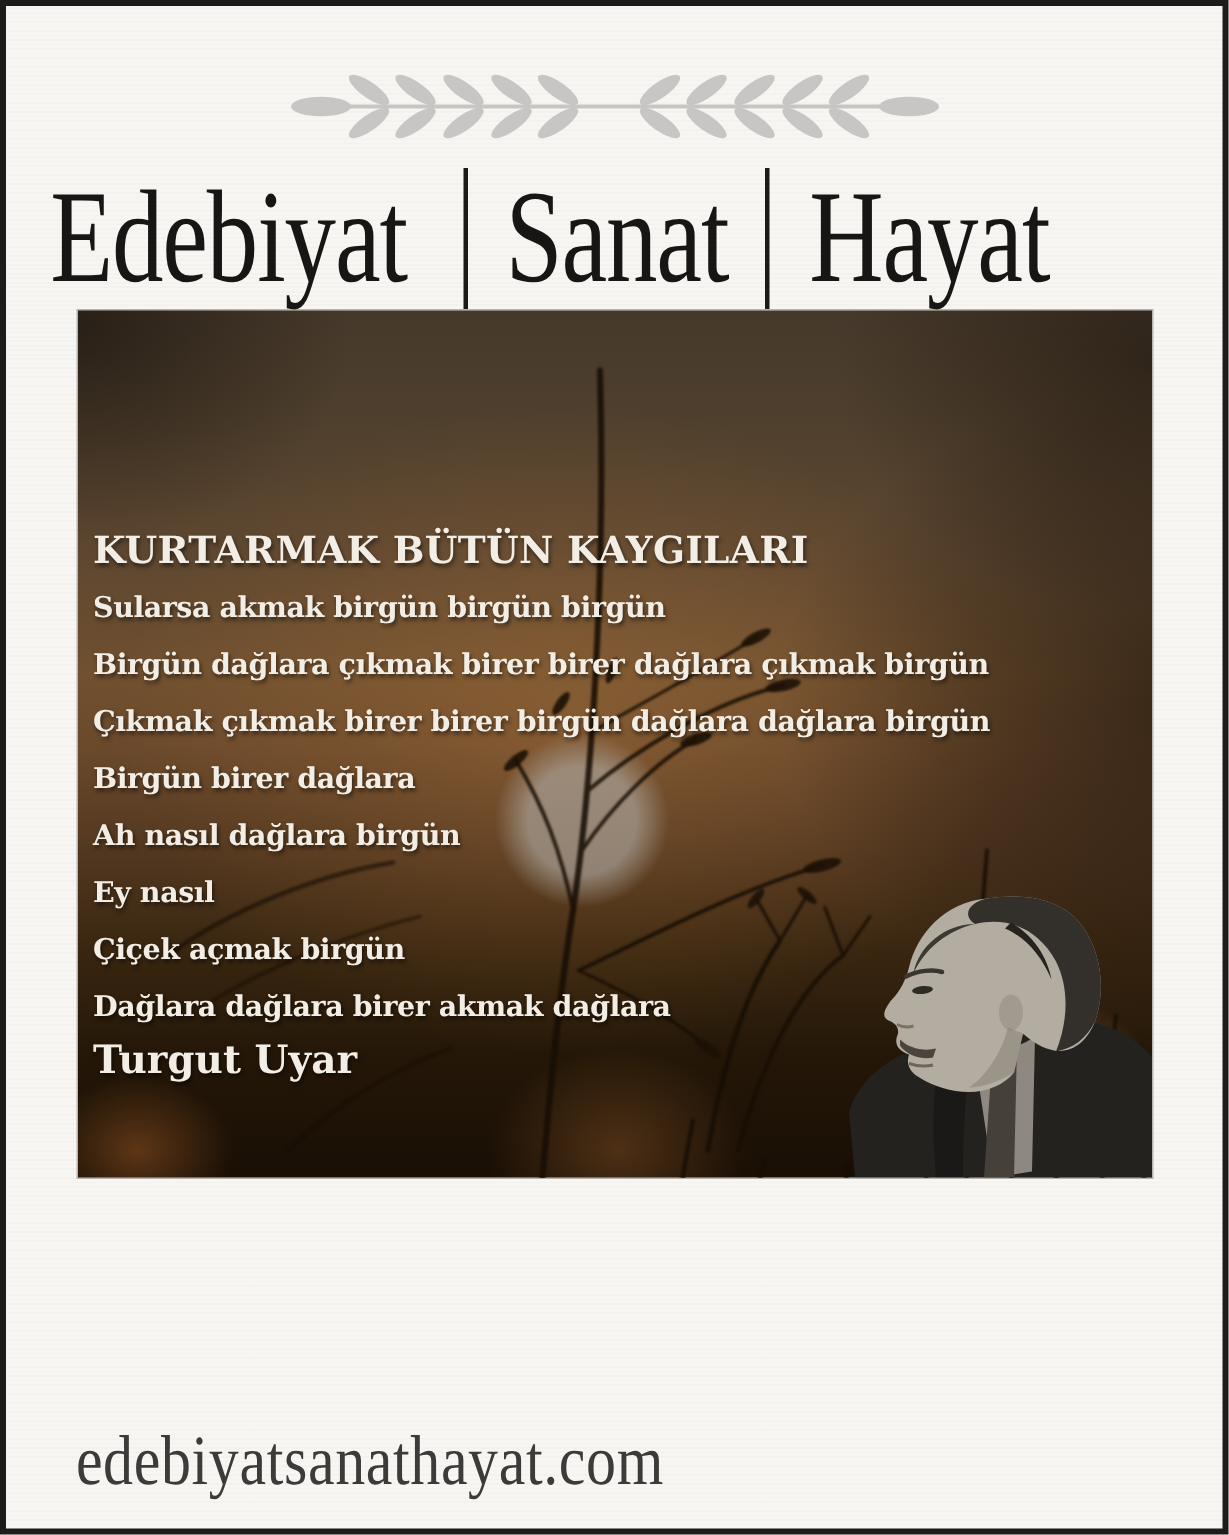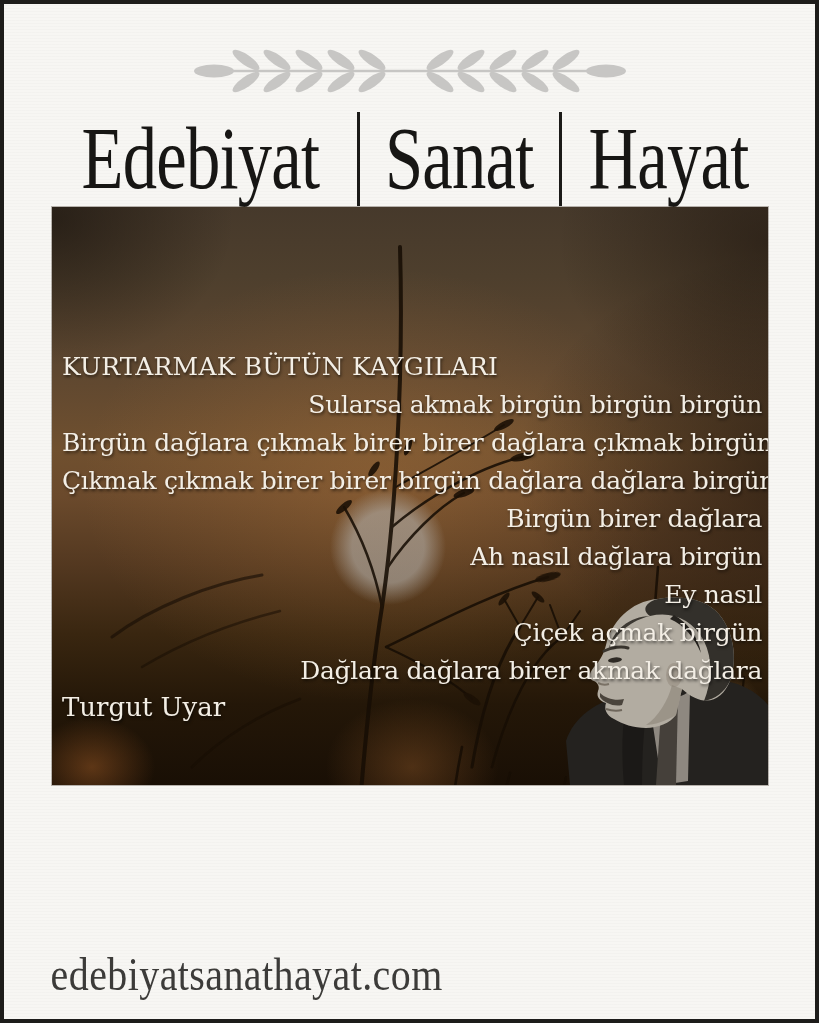--- a/index.html
+++ b/index.html
@@ -10,21 +10,21 @@
       #f7f6f3;
     font-family:"Liberation Serif", serif;
   }
   .frame-border{
     position:absolute;inset:0;border:4px solid #1d1c1a;pointer-events:none;z-index:60;
   }
   
   .header{position:absolute;top:0;left:0;width:100%;text-align:center;}
   .laurel{display:block;margin:44px auto 0 auto;}
   .brand{
-    display:flex;align-items:center;justify-content:center;
+    display:flex;align-items:center;
     margin-top:8px;height:106px;color:#171614;
   }
   .brand-word{
     display:inline-block;font-size:88px;font-weight:500;line-height:1;
     transform:scaleX(0.78);letter-spacing:-1px;white-space:nowrap;
   }
   .brand-sep{width:3px;height:94px;background:#1b1a18;margin:0 4px;}
   
   .photo{
     position:absolute;left:52px;top:207px;width:716px;height:578px;overflow:hidden;
@@ -40,31 +40,32 @@
       radial-gradient(ellipse 72px 58px at 640px 592px, rgba(142,106,66,0.45), rgba(142,106,66,0) 70%),
       radial-gradient(ellipse 70px 60px at 690px 652px, rgba(150,110,70,0.40), rgba(150,110,70,0) 70%),
       radial-gradient(ellipse 90px 70px at 40px 560px, rgba(165,95,40,0.48), rgba(165,95,40,0) 70%),
       radial-gradient(ellipse 80px 64px at 122px 622px, rgba(150,85,35,0.45), rgba(150,85,35,0) 70%),
       radial-gradient(ellipse 85px 66px at 30px 680px, rgba(175,100,45,0.40), rgba(175,100,45,0) 70%),
       radial-gradient(ellipse 80px 60px at 172px 692px, rgba(140,80,30,0.40), rgba(140,80,30,0) 70%),
       radial-gradient(ellipse 150px 110px at 430px 700px, rgba(160,90,35,0.42), rgba(160,90,35,0) 72%),
       radial-gradient(ellipse 120px 95px at 360px 560px, rgba(172,106,50,0.35), rgba(172,106,50,0) 72%),
       radial-gradient(ellipse 390px 290px at 45% 48%, rgba(196,130,64,0.28), rgba(196,130,64,0) 75%),
       linear-gradient(180deg,#46392b 0%,#4e3f2d 12%,#5e4730 28%,#70502f 42%,#6b4a2c 50%,#533820 62%,#392610 74%,#241708 86%,#190f05 100%);
+    font-weight: bold;
   }
   .plants{position:absolute;left:0;top:0;width:716px;height:734px;filter:blur(0.7px);}
   .portrait{position:absolute;right:0;bottom:0;width:214px;height:196px;}
   
   .poem{
     position:absolute;left:10px;top:141px;width:700px;color:#f3eee5;
     font-family:"DejaVu Serif", serif;
     text-shadow:1px 2px 3px rgba(0,0,0,0.55);
   }
   .poem-title{font-size:25px;line-height:38px;letter-spacing:0.2px;white-space:nowrap;}
-  .poem-line{font-size:25px;line-height:38px;letter-spacing:-0.3px;white-space:nowrap;text-align:right;}
+  .poem-line{font-size:19px;line-height:38px;letter-spacing:-0.3px;white-space:nowrap;}
   .poem-author{font-size:26px;line-height:34px;}
   
   .footer{position:absolute;left:16px;top:944px;width:100%;text-align:left;color:#3c3b39;}
   .site-url{
     display:inline-block;font-size:47px;line-height:1.3;transform:scaleX(0.85);
     letter-spacing:0.5px;font-weight:400;white-space:nowrap;
   }
 </style>
 </head>
 <body>

